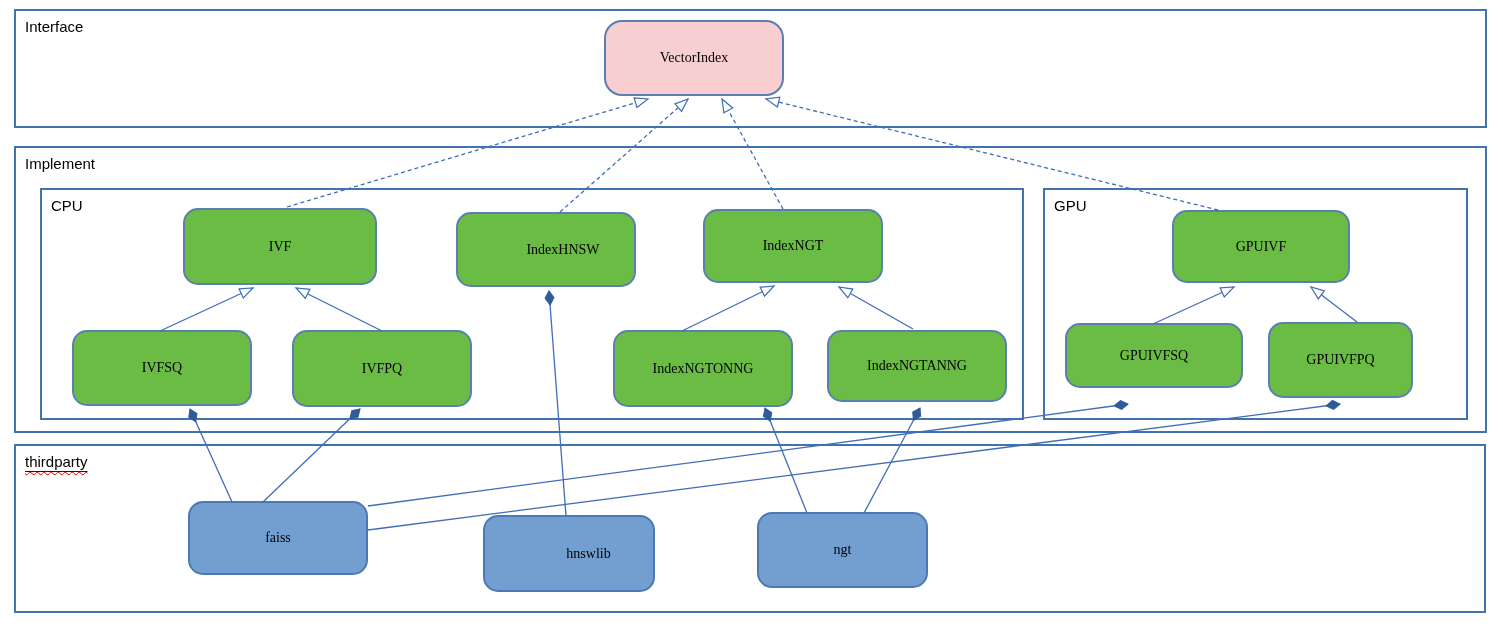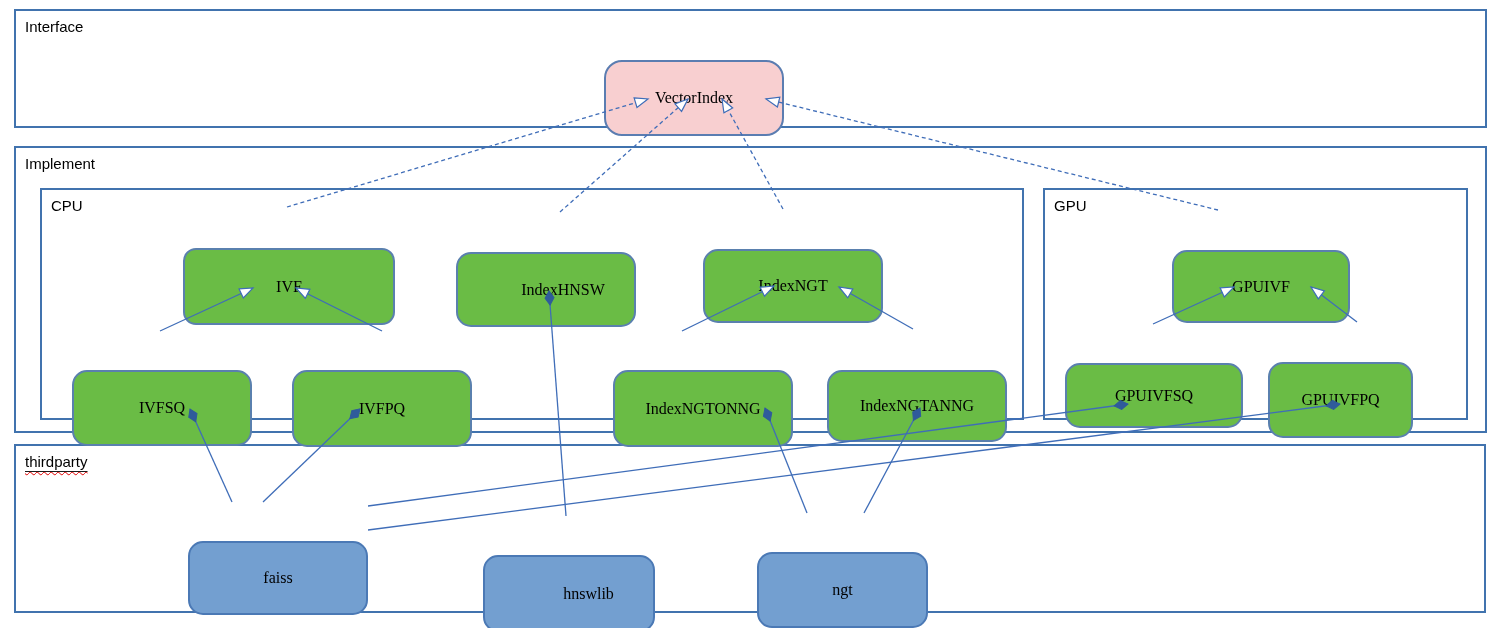--- a/index.html
+++ b/index.html
@@ -12,22 +12,22 @@
     box-sizing:border-box;
   }
   .container-label {
     position:absolute; top:7px; left:9px; font-size:15px; color:#000000;
     font-family:"Liberation Sans", sans-serif; white-space:nowrap;
   }
   .wavy { text-decoration: underline wavy #e00000; text-underline-offset:4px; text-decoration-thickness:1px; }
   .wavy .u { text-decoration: underline solid #1a1a1a; text-decoration-thickness:1px; }
   .node {
     position:absolute; display:flex; align-items:center; justify-content:center;
-    border-radius:15px; font-family:"Liberation Serif", serif; font-size:16px;
-    color:#000000; z-index:2; box-sizing:border-box; text-align:center;margin-top:40px;
+    border-radius:15px; font-family:"Liberation Serif", serif; font-size:14px;
+    color:#000000; z-index:2; box-sizing:border-box; text-align:center;
   }
   .node.pink  { background:#f8cfd0; border:2px solid #5b7db1; border-radius:18px; }
   .node.green { background:#6abc45; border:2px solid #5a80ae; }
   .node.blue  { background:#739fd0; border:2px solid #4b79b5; }
   svg.edges { position:absolute; left:0; top:0; z-index:3; pointer-events:none; }
   svg.edges line { stroke:#3f6db8; stroke-width:1.3; fill:none; }
   svg.edges line.dashed { stroke-dasharray:4 3; }
 </style>
 </head>
 <body>
@@ -51,21 +51,21 @@
   </div>
 
   <div class="container" style="left:14px; top:444px; width:1472px; height:169px;">
     <span class="container-label wavy"><span class="u">thirdparty</span></span>
   </div>
 
   <div class="node pink" style="left:604px; top:20px; width:180px; height:76px;">
     <span>VectorIndex</span>
   </div>
 
-  <div class="node green" style="left:183px; top:208px; width:212px; height:77px;border-radius:13px;">
+  <div class="node green" style="left:183px; top:208px; width:194px; height:77px;">
     <span>IVF</span>
   </div>
 
   <div class="node green" style="left:456px; top:212px; width:180px; height:75px;padding-left:34px;">
     <span>IndexHNSW</span>
   </div>
 
   <div class="node green" style="left:703px; top:209px; width:180px; height:74px;">
     <span>IndexNGT</span>
   </div>

